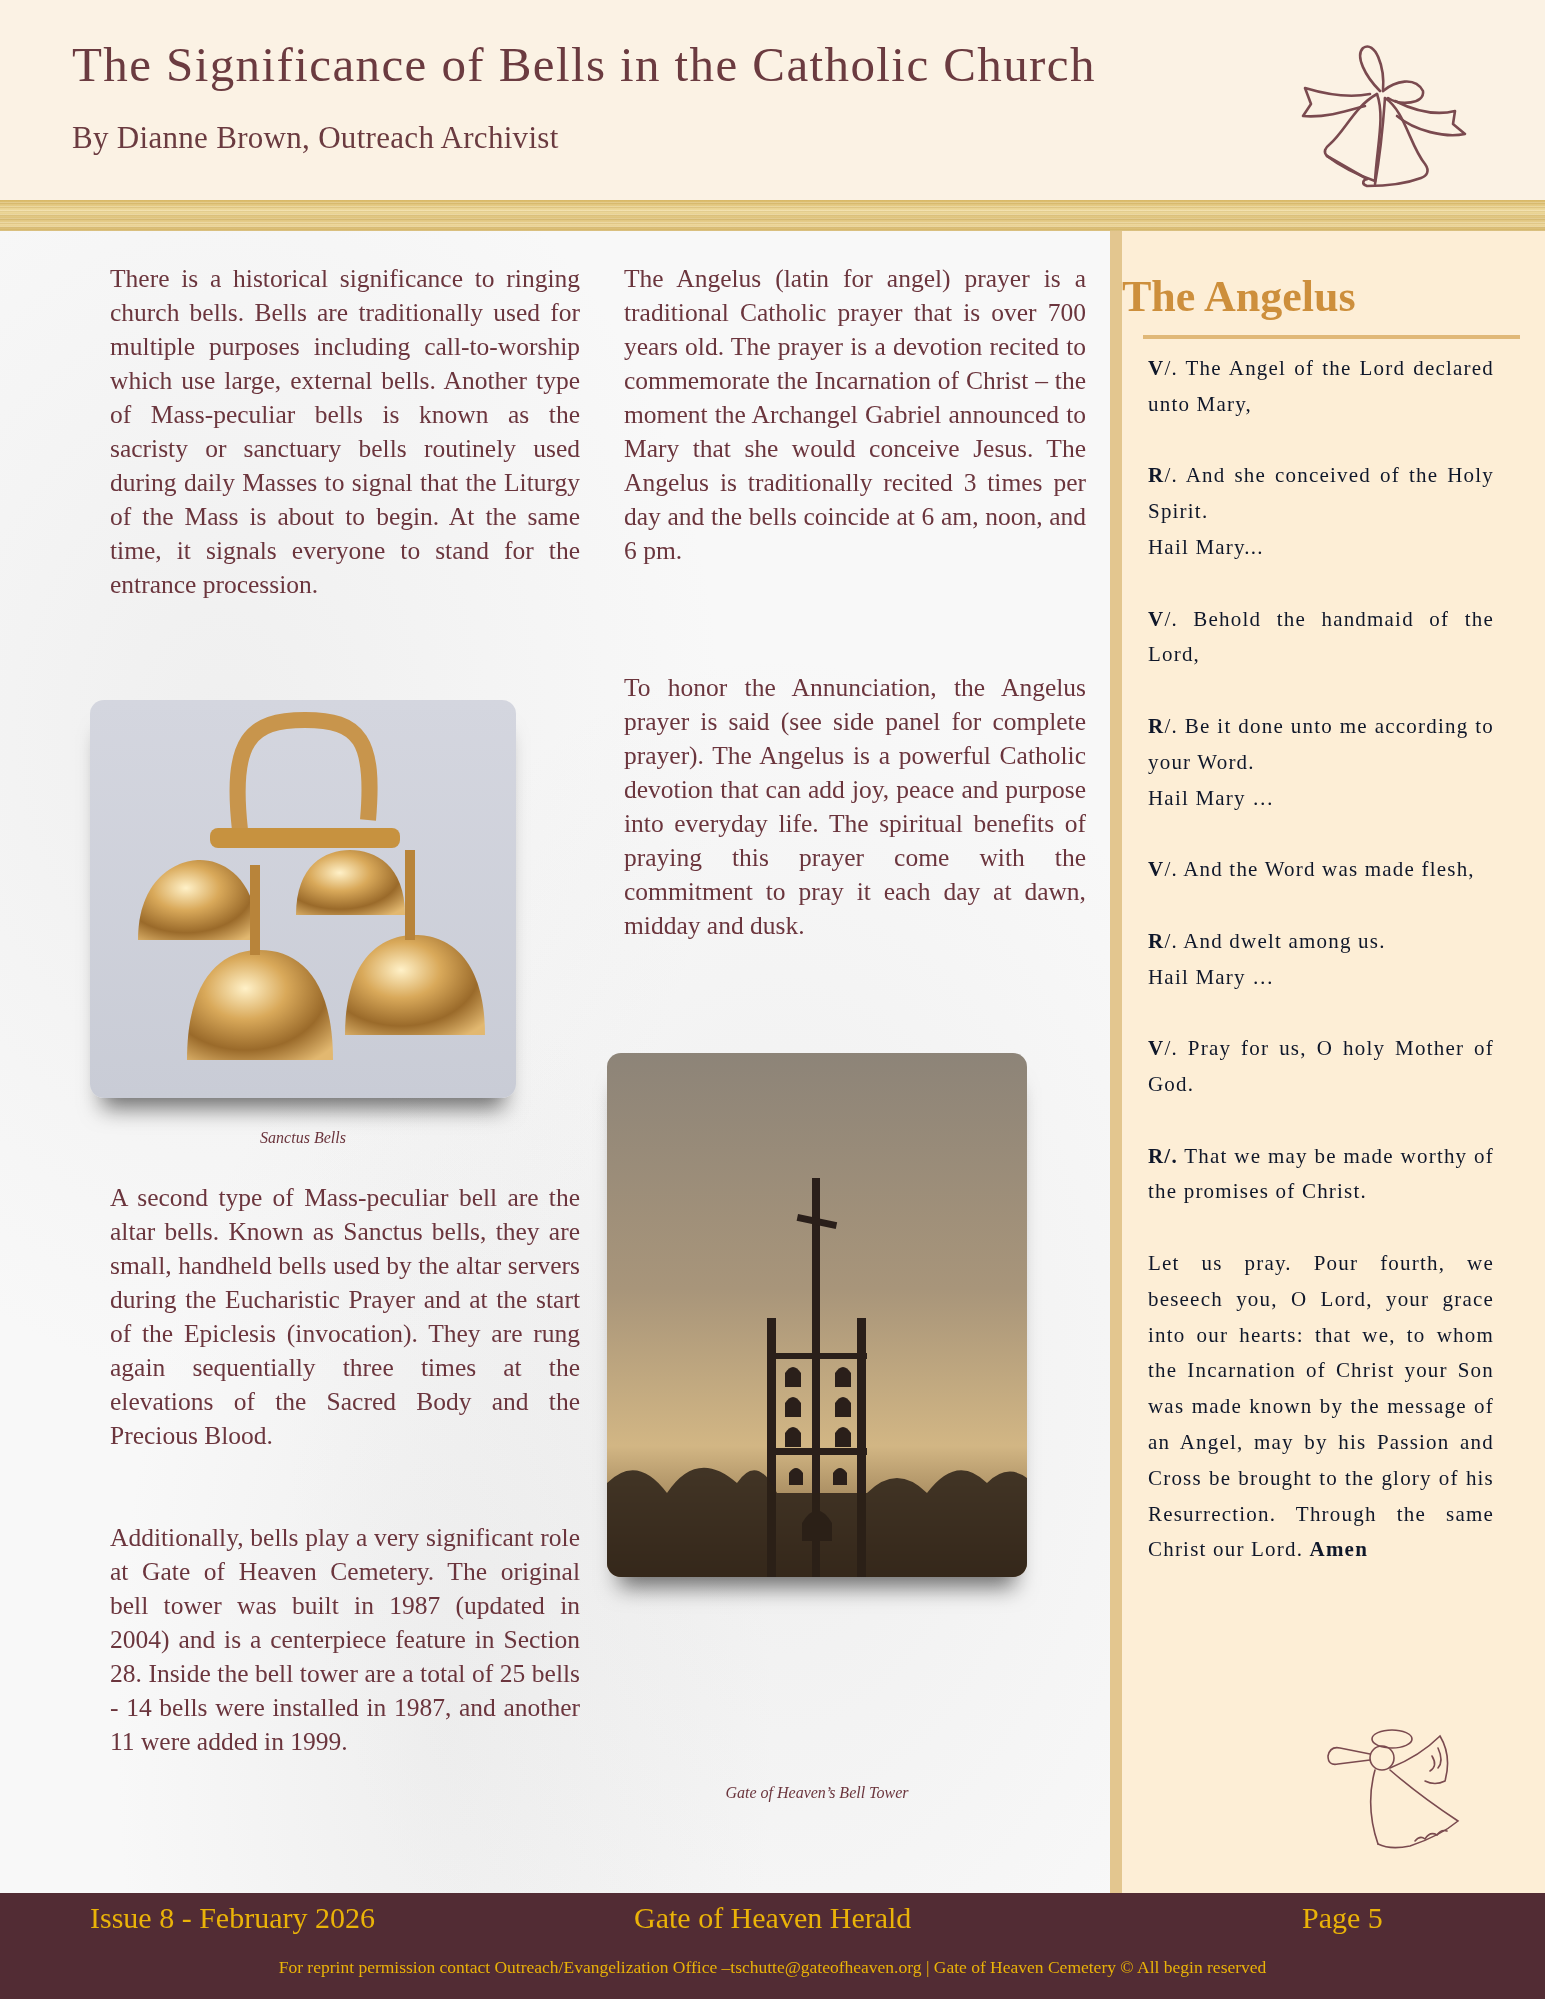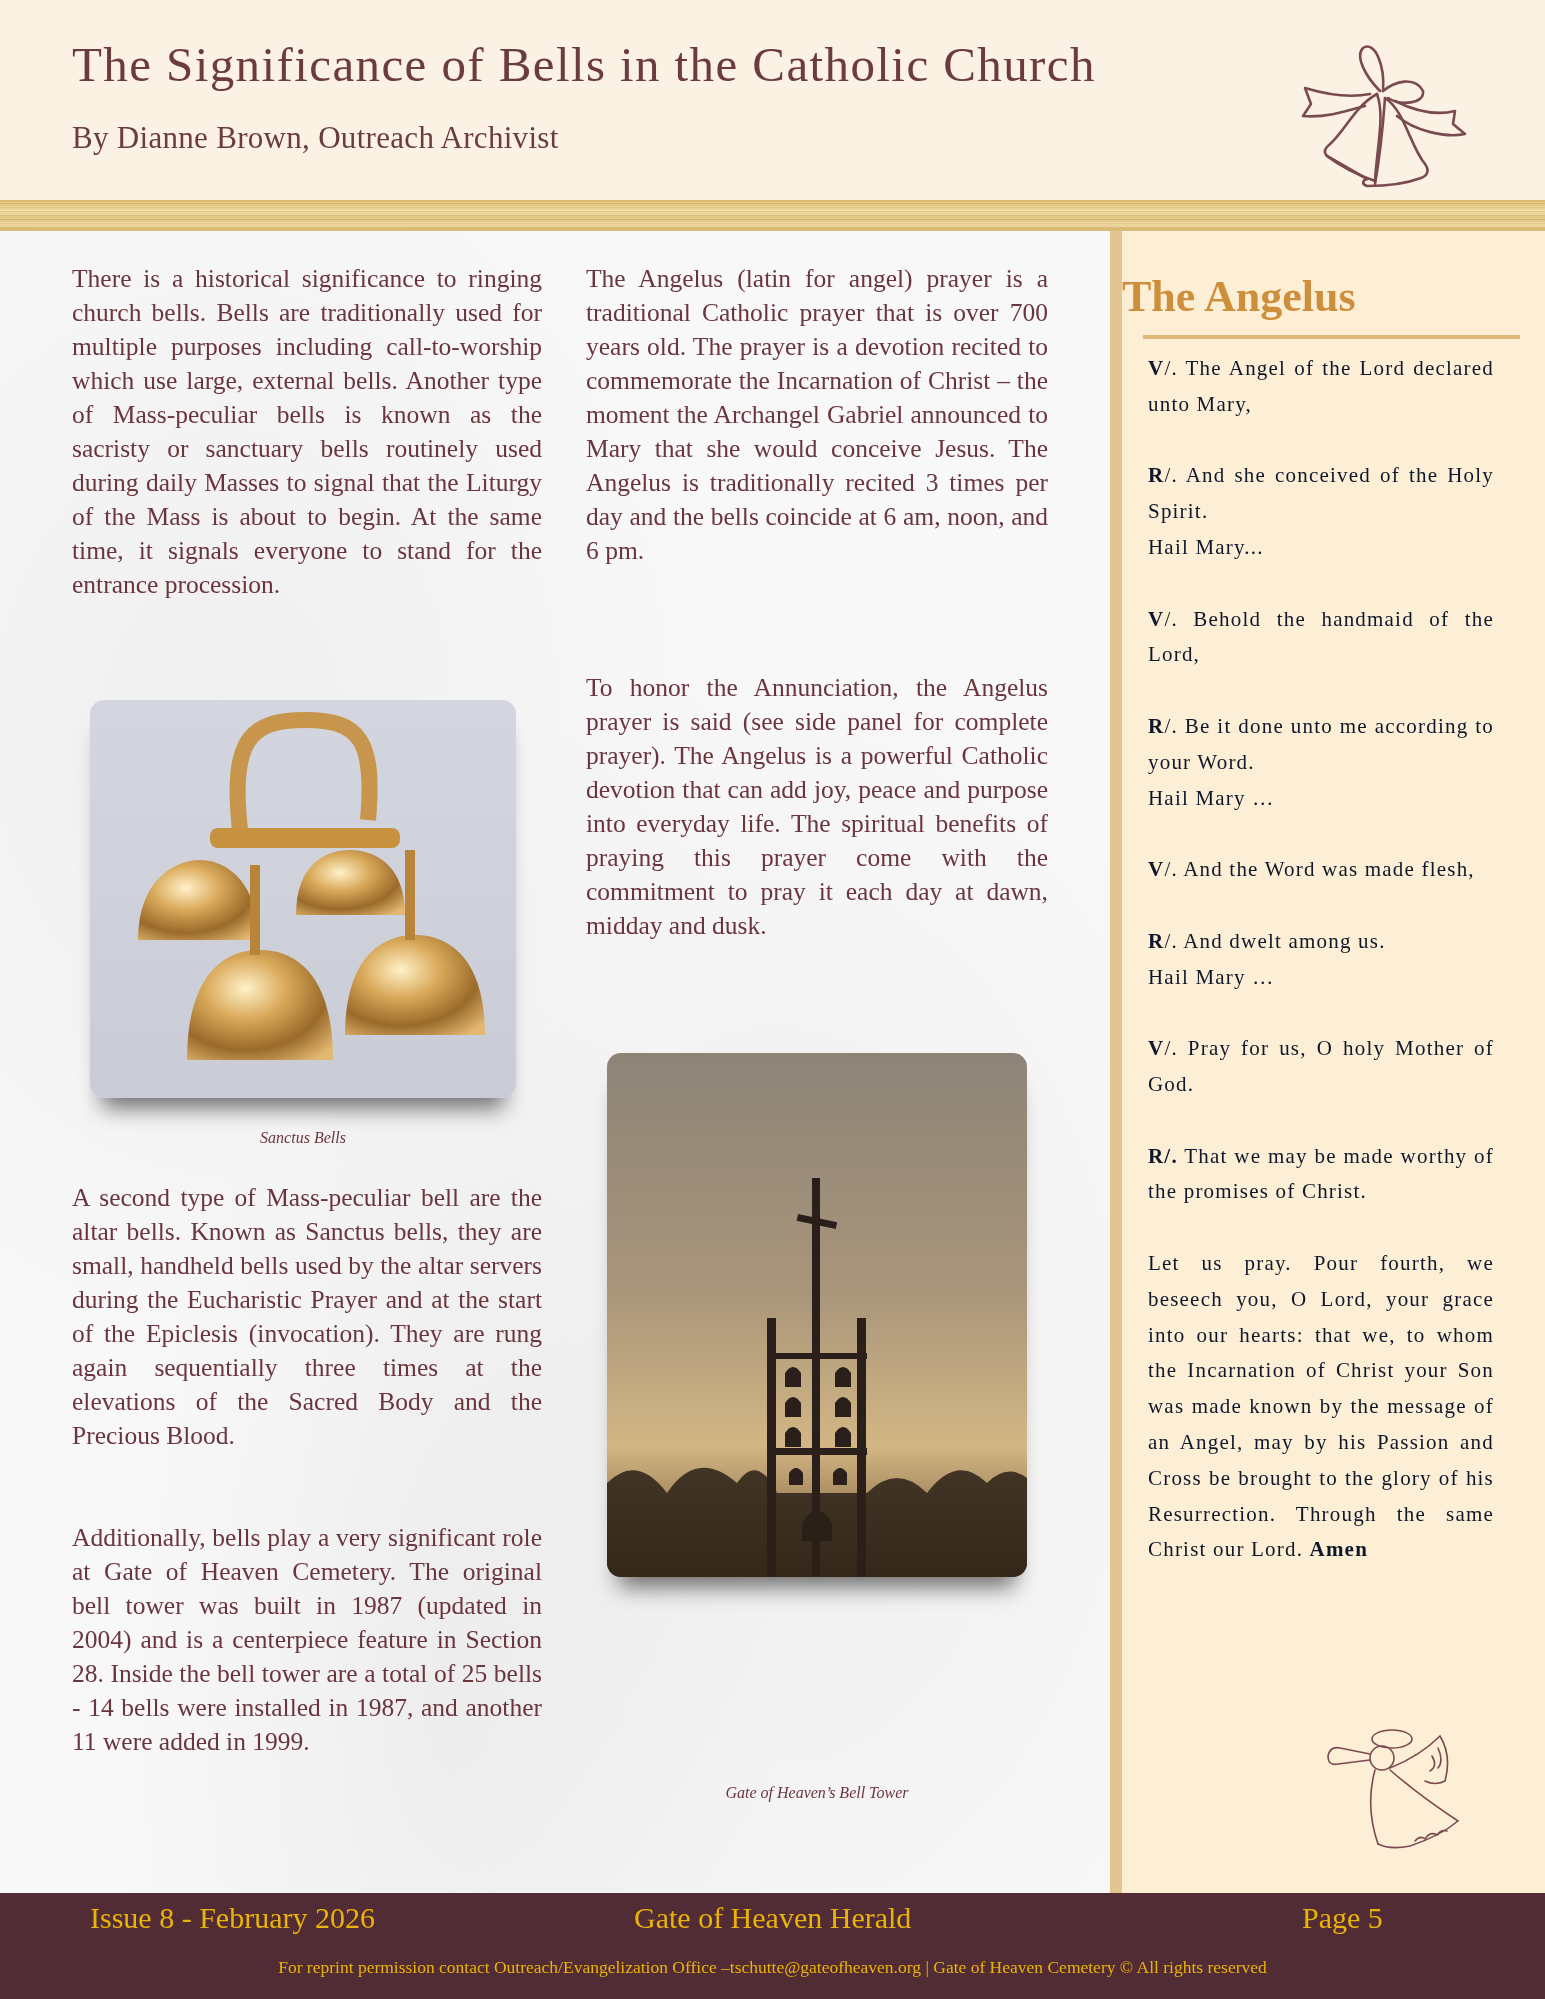--- a/index.html
+++ b/index.html
@@ -11,21 +11,21 @@
   .gold-band { position:absolute; left:0; top:200px; width:1545px; height:31px;
     background:
       repeating-linear-gradient(0deg, rgba(255,255,255,0.18) 0 1px, rgba(0,0,0,0) 1px 3px, rgba(150,110,40,0.12) 3px 4px),
       linear-gradient(180deg,#d8b866 0%,#f0dca0 35%,#dcc078 60%,#eed89c 80%,#cfae5e 100%); }
   .main { position:absolute; left:0; top:231px; width:1110px; height:1662px;
     background:
       radial-gradient(ellipse at 20% 30%, rgba(200,200,200,0.18), rgba(255,255,255,0) 40%),
       radial-gradient(ellipse at 70% 70%, rgba(190,190,190,0.16), rgba(255,255,255,0) 45%),
       radial-gradient(ellipse at 40% 90%, rgba(200,200,200,0.2), rgba(255,255,255,0) 35%),
       #f8f8f8; }
-  .para { position:absolute; font-size:25.5px; line-height:34px; text-align:justify; color:#6b353d; }
+  .para { position:absolute; font-size:25.5px; line-height:34px; text-align:justify; color:#6b353d;margin-left:38px; }
   .photo-frame { position:absolute; border-radius:14px; overflow:hidden; box-shadow:0 22px 22px -12px rgba(0,0,0,0.55); }
   .caption { position:absolute; font-style:italic; font-size:16px; color:#6b353d; text-align:center; }
   .sidebar-border { position:absolute; left:1110px; top:231px; width:12px; height:1662px; background:#e3c68f; }
   .sidebar { position:absolute; left:1122px; top:231px; width:423px; height:1662px; background:#fdeed6; }
   .side-title { position:absolute; left:0; width:423px; top:40px; font-size:44px; font-weight:bold; color:#cd8f3c; }
   .side-rule { position:absolute; left:21px; width:377px; top:104px; height:4px; background:#e0b878; }
   .prayer { position:absolute; left:26px; top:120px; width:346px; font-size:21px; line-height:35.8px; letter-spacing:1.2px; text-align:justify; color:#0f172a; }
   .prayer p { margin:0 0 35.8px 0; }
   .prayer b { font-weight:bold; }
   .angel-icon { position:absolute; left:198px; top:1495px; width:150px; height:125px; }
@@ -151,14 +151,14 @@
     <path d="M55 44 Q45 80 58 118"></path>
     <path d="M70 44 Q100 70 138 95 Q120 110 90 120 Q70 124 58 118"></path>
     <path d="M95 115 q5 -6 10 -2 q5 -8 12 -4 q4 -6 10 -4"></path>
   </svg>
 </div>
 
 <div class="footer">
   <div class="f-issue">Issue 8 - February 2026</div>
   <div class="f-herald">Gate of Heaven Herald</div>
   <div class="f-page">Page 5</div>
-  <div class="f-note">For reprint permission contact Outreach/Evangelization Office –tschutte@gateofheaven.org | Gate of Heaven Cemetery © All rights reserved</div>
+  <div class="f-note">For reprint permission contact Outreach/Evangelization Office –tschutte@gateofheaven.org | Gate of Heaven Cemetery © All begin reserved</div>
 </div>
 
 </body></html>

